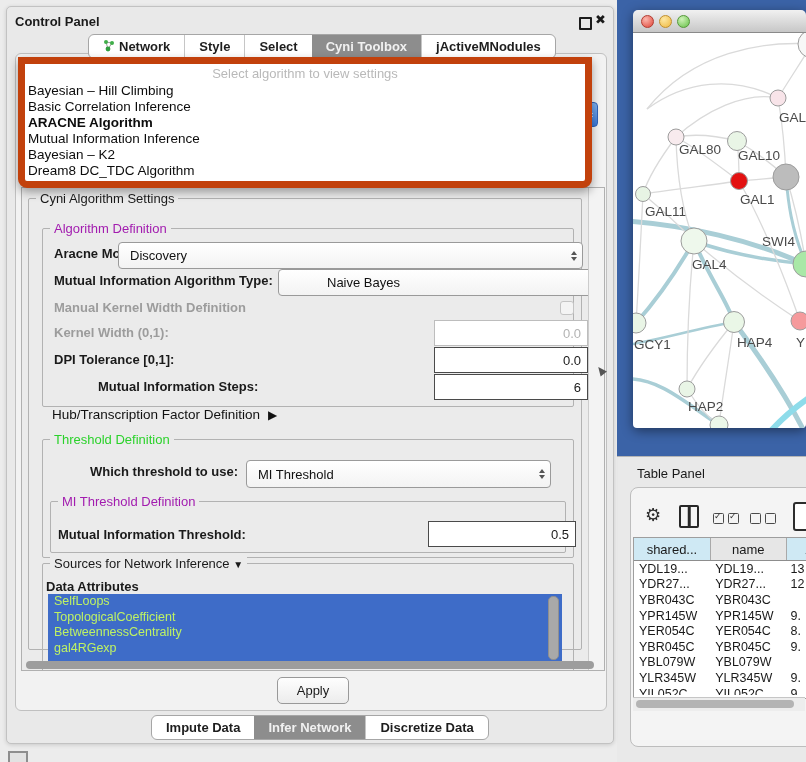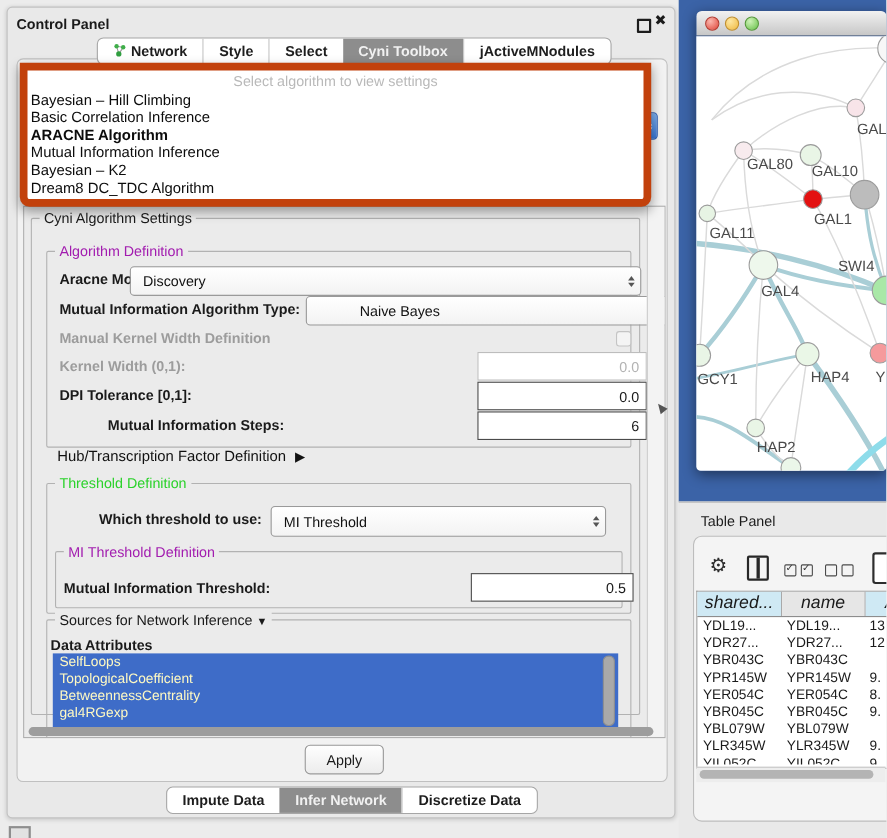--- a/index.html
+++ b/index.html
@@ -53,21 +53,21 @@
   .blue{color:#a21caf;} .green{color:#2bd22b;}
 
   #scrollpane{left:14px;top:180px;width:582px;height:482px;background:#ebebeb;border:1px solid #b0b0b0;
       overflow:hidden;}
   #vtrack{position:absolute;left:566px;top:0;width:16px;height:482px;background:#f3f3f3;border-left:1px solid #cccccc;}
   #hthumb{position:absolute;left:4px;top:473px;width:568px;height:8px;background:#9d9d9d;border-radius:4px;}
 
   .checkbox{position:absolute;width:12px;height:12px;background:#f4f4f4;border:1px solid #c4c4c4;border-radius:3px;}
 
   #attr-list{position:absolute;left:26px;top:406px;width:514px;height:68px;background:#3e6cc8;overflow:hidden;}
-  .attr-item{height:15.5px;line-height:15.5px;color:#fef9c3;font-size:12.5px;padding-left:6px;white-space:nowrap;}
+  .attr-item{height:15.5px;line-height:15.5px;color:#bef264;font-size:12.5px;padding-left:6px;white-space:nowrap;}
   #attr-sb{position:absolute;left:526px;top:408px;width:9px;height:62px;background:#a9a9a9;border-radius:5px;border:1px solid #8f8f8f;}
 
   #apply-btn{left:270px;top:670px;width:70px;height:25px;background:linear-gradient(#fefefe,#ececec);
     border:1px solid #999;border-radius:5px;display:flex;align-items:center;justify-content:center;font-size:13px;}
 
   
   #net-win{left:633px;top:10px;width:173px;height:418px;border-radius:5px;box-shadow:0 3px 12px rgba(0,0,0,.45);}
   #net-titlebar{position:absolute;left:0;top:0;width:173px;height:22px;border-radius:5px 5px 0 0;
     background:linear-gradient(#f1f1f1,#c7c7c7);border-bottom:1px solid #8a8a8a;}
   .light{position:absolute;top:5px;width:11px;height:11px;border-radius:50%;}
@@ -82,21 +82,21 @@
   #gear-ico{left:645px;top:504px;font-size:18px;font-family:"DejaVu Sans",sans-serif;color:#2d2d2d;}
   #cols-ico{left:679px;top:505px;width:16px;height:19px;border:2.5px solid #272727;border-radius:2px;}
   #cols-ico div{position:absolute;left:50%;top:0;width:2.5px;height:100%;background:#272727;transform:translateX(-50%);}
   .cb{width:9px;height:9px;border:1.5px solid #4a4a4a;border-radius:1.5px;display:inline-block;position:relative;margin-right:4px;}
   .cb.c::after{content:"✓";position:absolute;left:0px;top:-3px;font-size:9px;color:#333;}
   #check-pair{left:713px;top:512px;} #uncheck-pair{left:750px;top:512px;}
   #doc-ico{left:793px;top:502px;width:20px;height:25px;border:2.5px solid #2d2d2d;border-radius:3px;background:#fff;}
 
   #tbl{left:633px;top:537px;width:173px;height:160px;background:#fff;border:1px solid #9e9e9e;border-right:none;}
   #tbl-head{position:absolute;left:0;top:0;height:22px;display:flex;width:200px;border-bottom:1px solid #8d8d8d;}
-  .th{display:flex;align-items:center;justify-content:center;font-size:16px;border-right:1px solid #a9a9a9;background:#e6e6e6;font-style:italic;}
+  .th{display:flex;align-items:center;justify-content:center;font-size:13px;border-right:1px solid #a9a9a9;background:#e6e6e6;}
   .th.hl{background:#cfe9f4;}
   #tbl-rows{position:absolute;left:0;top:23px;width:200px;height:134px;overflow:hidden;}
   .trow{display:flex;height:15.6px;align-items:center;font-size:12.5px;}
   .td{padding-left:5px;white-space:nowrap;overflow:hidden;}
   #hscroll{left:633px;top:697px;width:172px;height:13px;background:#ededed;border-top:1px solid #c6c6c6;}
   #hscroll-thumb{position:absolute;left:3px;top:2px;width:158px;height:8px;background:#b4b4b4;border-radius:4px;}
 
   #corner-btn{left:8px;top:751px;width:16px;height:14px;background:#e2e2e2;border:2px solid #8e8e8e;}
   #cursor{left:597px;top:366px;width:0;height:0;border-left:4px solid transparent;border-right:4px solid transparent;
     border-bottom:9px solid #555;transform:rotate(-38deg);}

